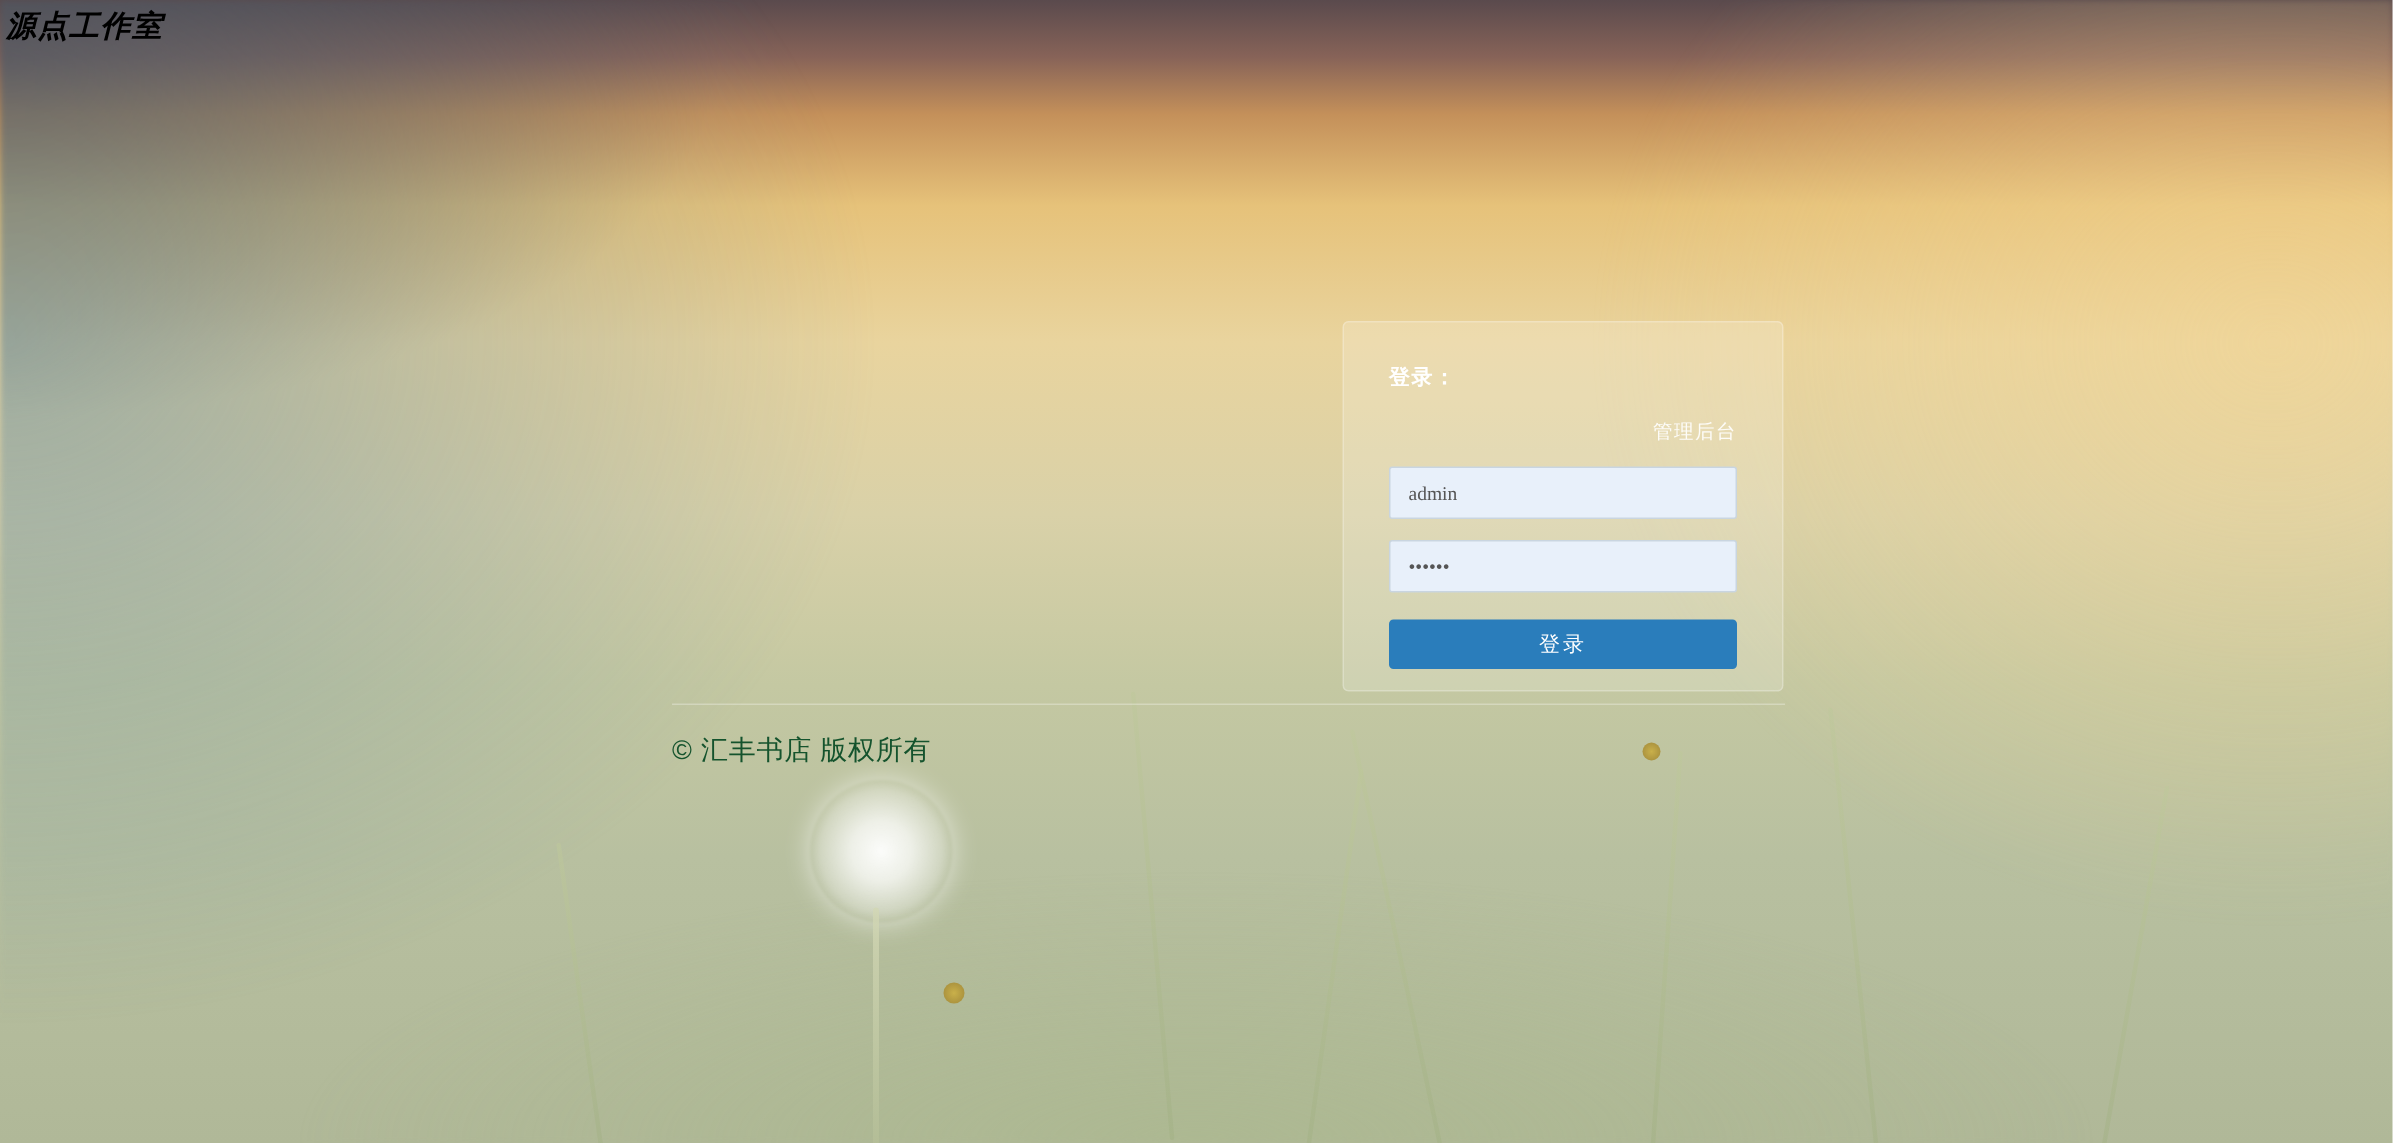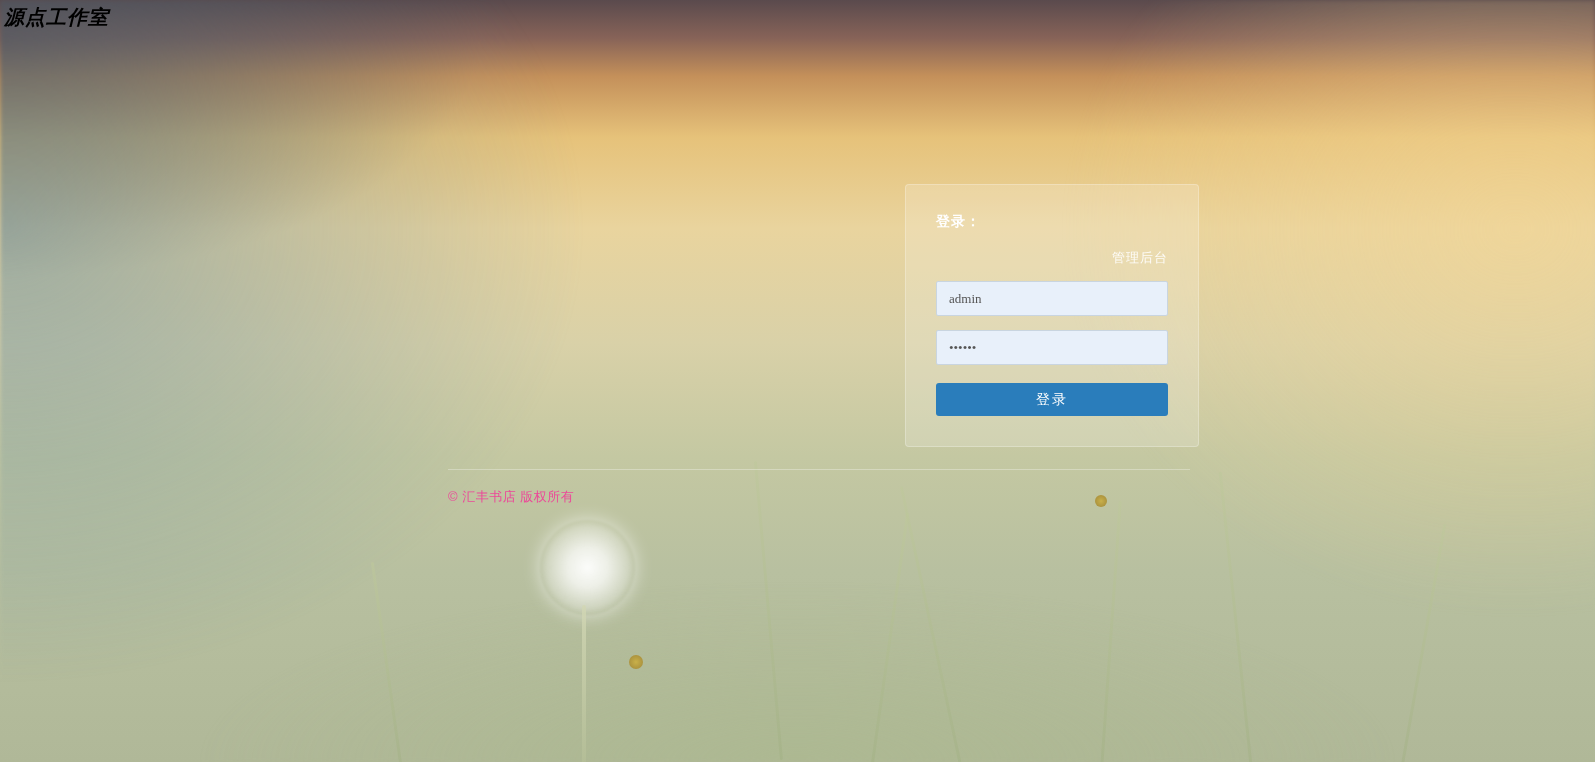--- a/index.html
+++ b/index.html
@@ -98,28 +98,27 @@
       font-size: 20px;
       color: #000;
       z-index: 10;
       letter-spacing: 1px;
       text-align: right;
     }
 
     .login-panel {
       position: absolute;
       left: 895px;
-      top: 184px;
+      top: 214px;
       width: 294px;
       background: rgba(255,255,255,0.18);
       border-radius: 4px;
-      padding: 28px 30px 30px;
+      padding: 28px 30px 14px;
       border: 1px solid rgba(255,255,255,0.25);
       z-index: 5;
-      margin-left: 10px;
     }
 
     .login-title {
       color: #fff;
       font-size: 14px;
       font-weight: 600;
       letter-spacing: 1px;
     }
 
     .login-sub {
@@ -166,22 +165,22 @@
       width: 742px;
       height: 1px;
       background: rgba(255,255,255,0.3);
       z-index: 4;
     }
 
     .footer-text {
       position: absolute;
       left: 448px;
       top: 488px;
-      color: #ec4899;
-      font-size: 13px;
+      color: #14532d;
+      font-size: 18px;
       z-index: 4;
       letter-spacing: 0.5px;
     }
   </style>
 </head>
 <body>
 
 <div class="bg-layer"></div>
 
 <div class="dandelion"></div>

